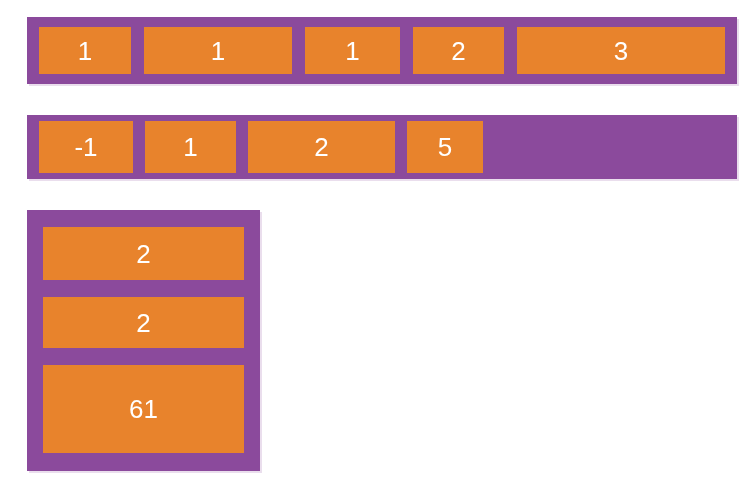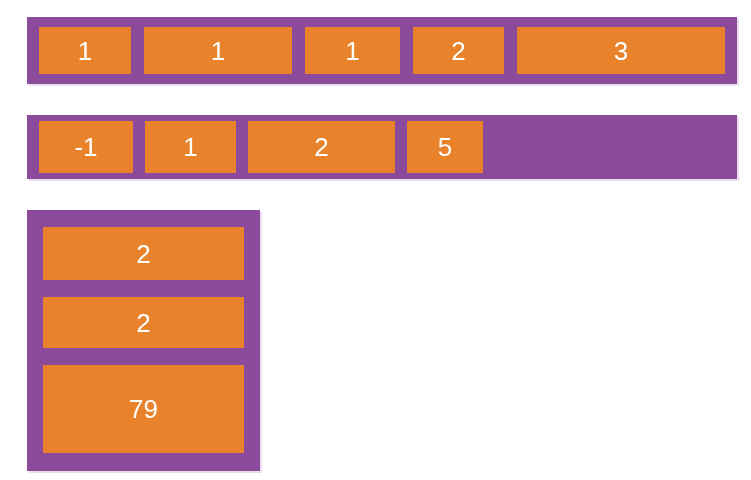--- a/index.html
+++ b/index.html
@@ -88,16 +88,16 @@
   <div class="flex-container row-b">
     <div class="flex-item i0">-1</div>
     <div class="flex-item i1">1</div>
     <div class="flex-item i2">2</div>
     <div class="flex-item i3">5</div>
   </div>
 
   <div class="flex-container col-c">
     <div class="flex-item i0">2</div>
     <div class="flex-item i1">2</div>
-    <div class="flex-item i2">79</div>
+    <div class="flex-item i2">61</div>
   </div>
 
 </div>
 
 </body></html>

